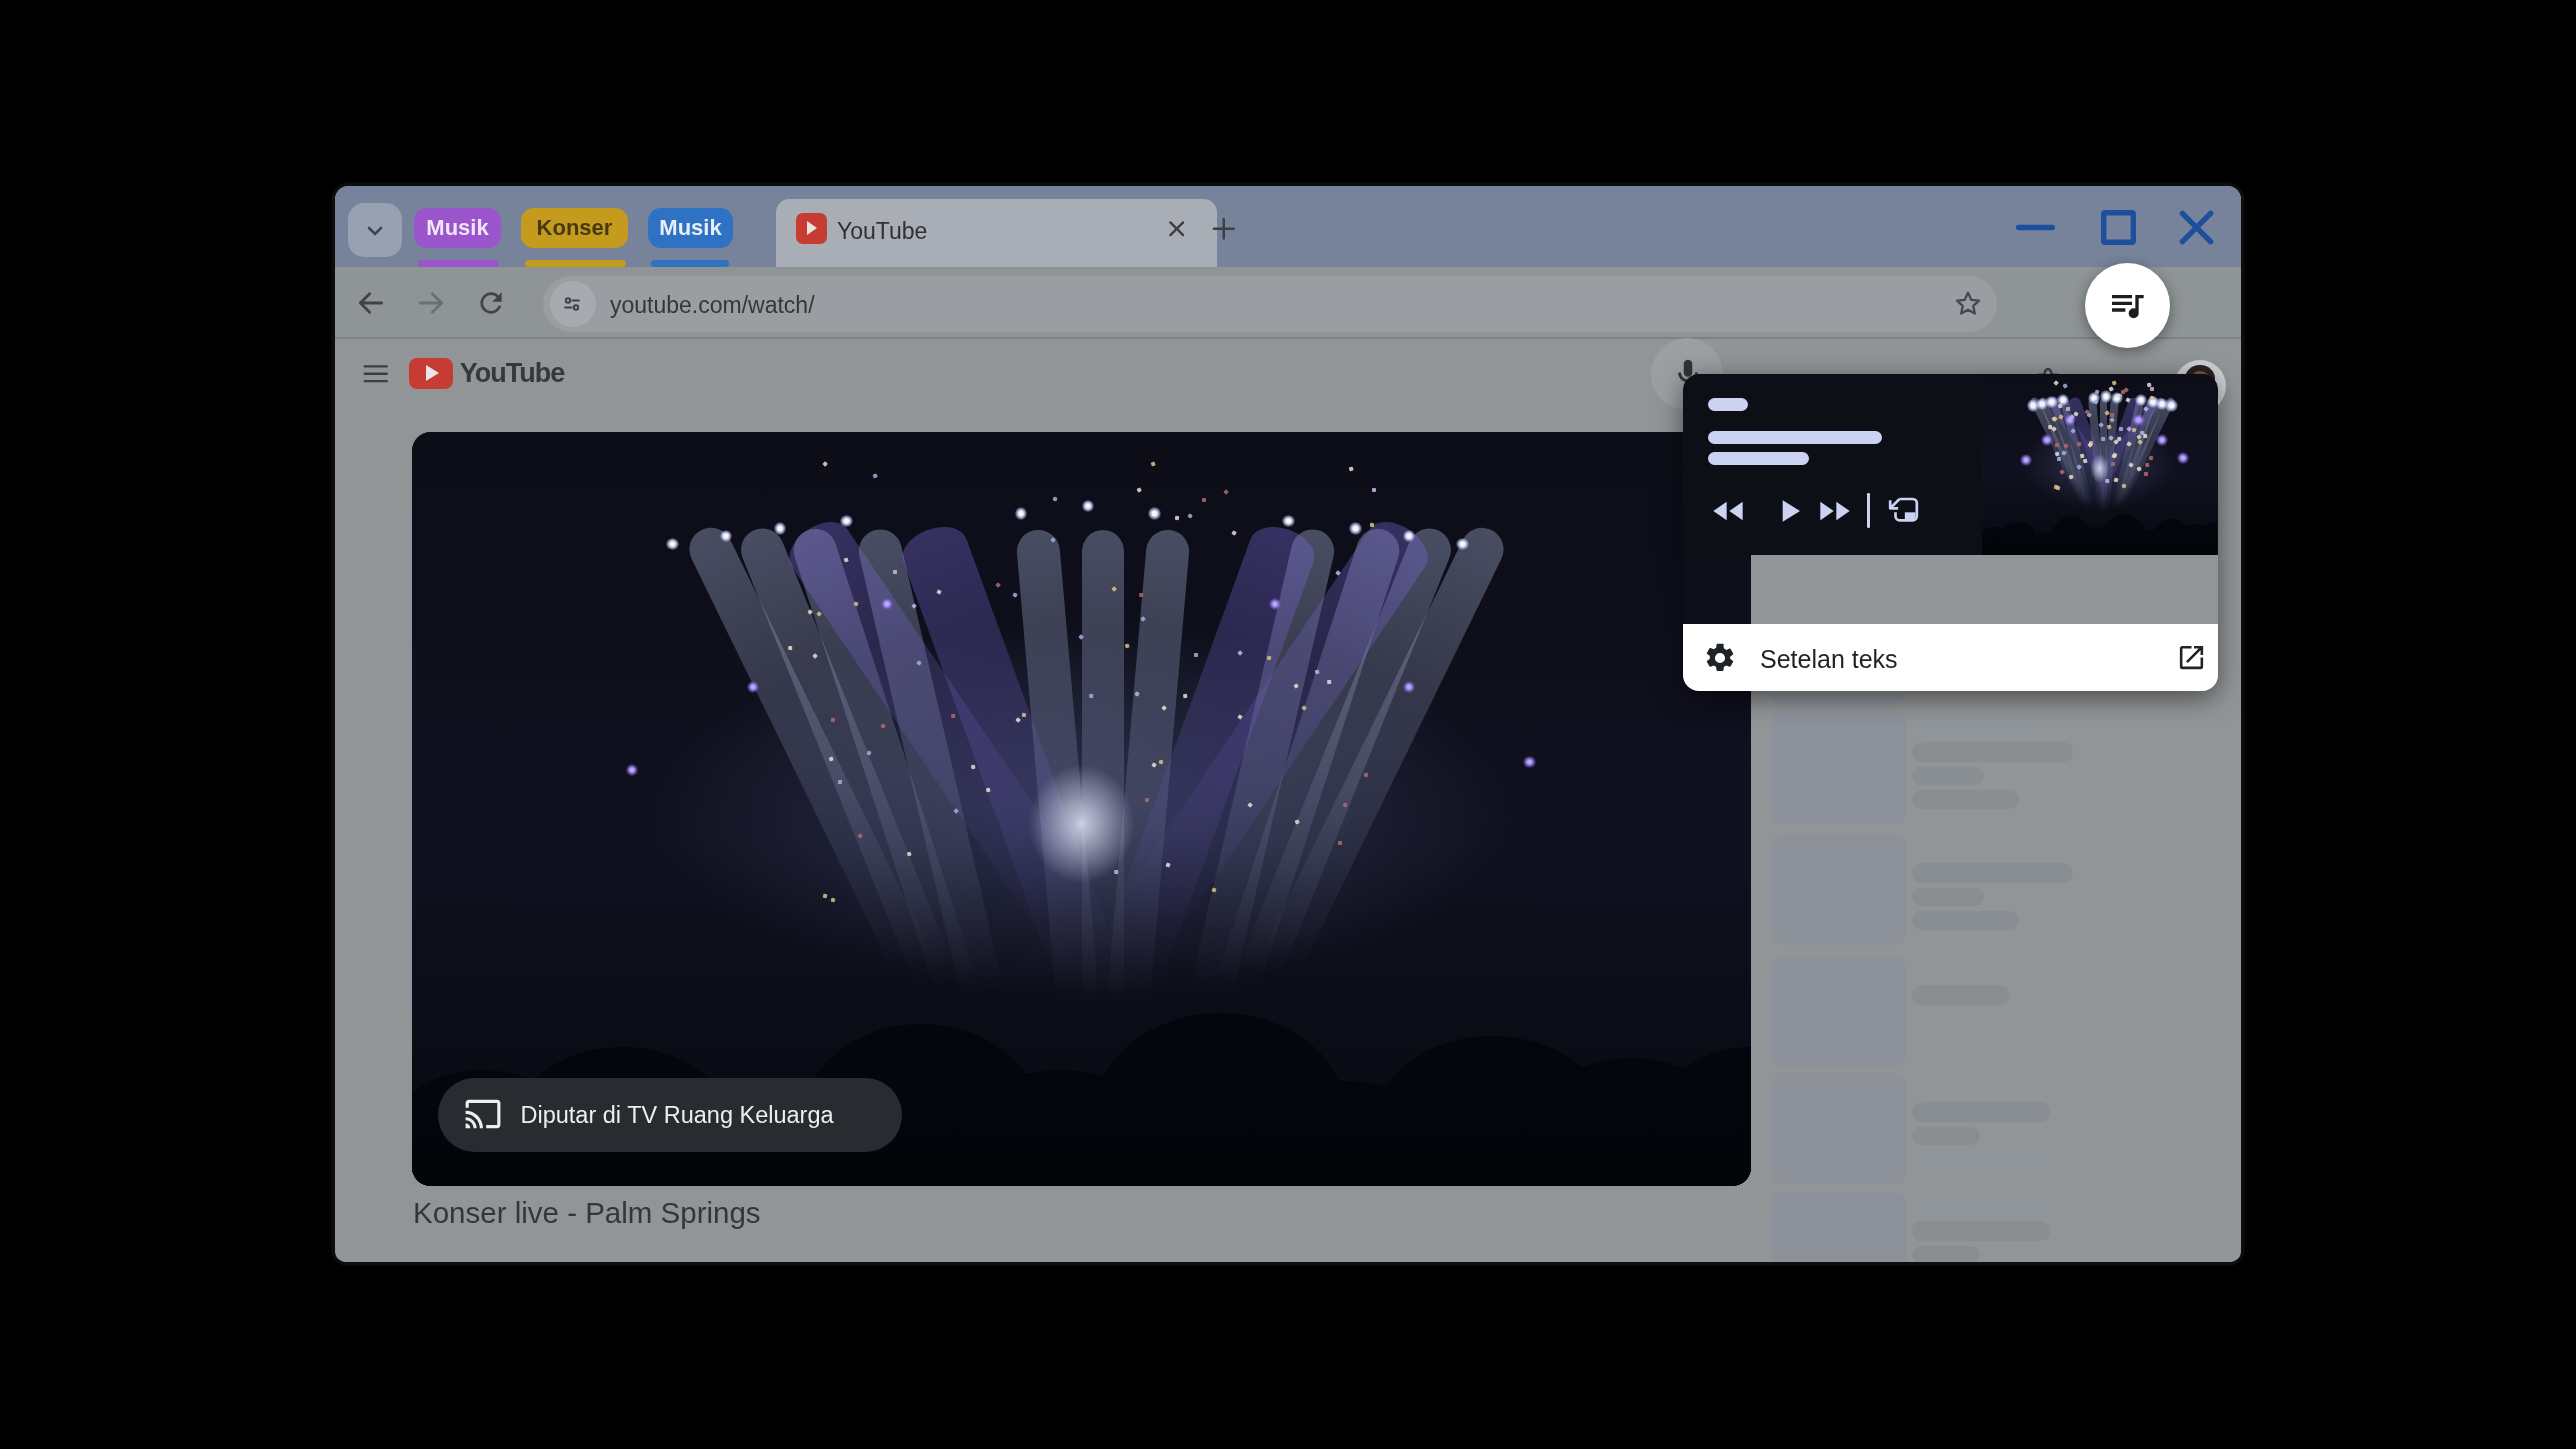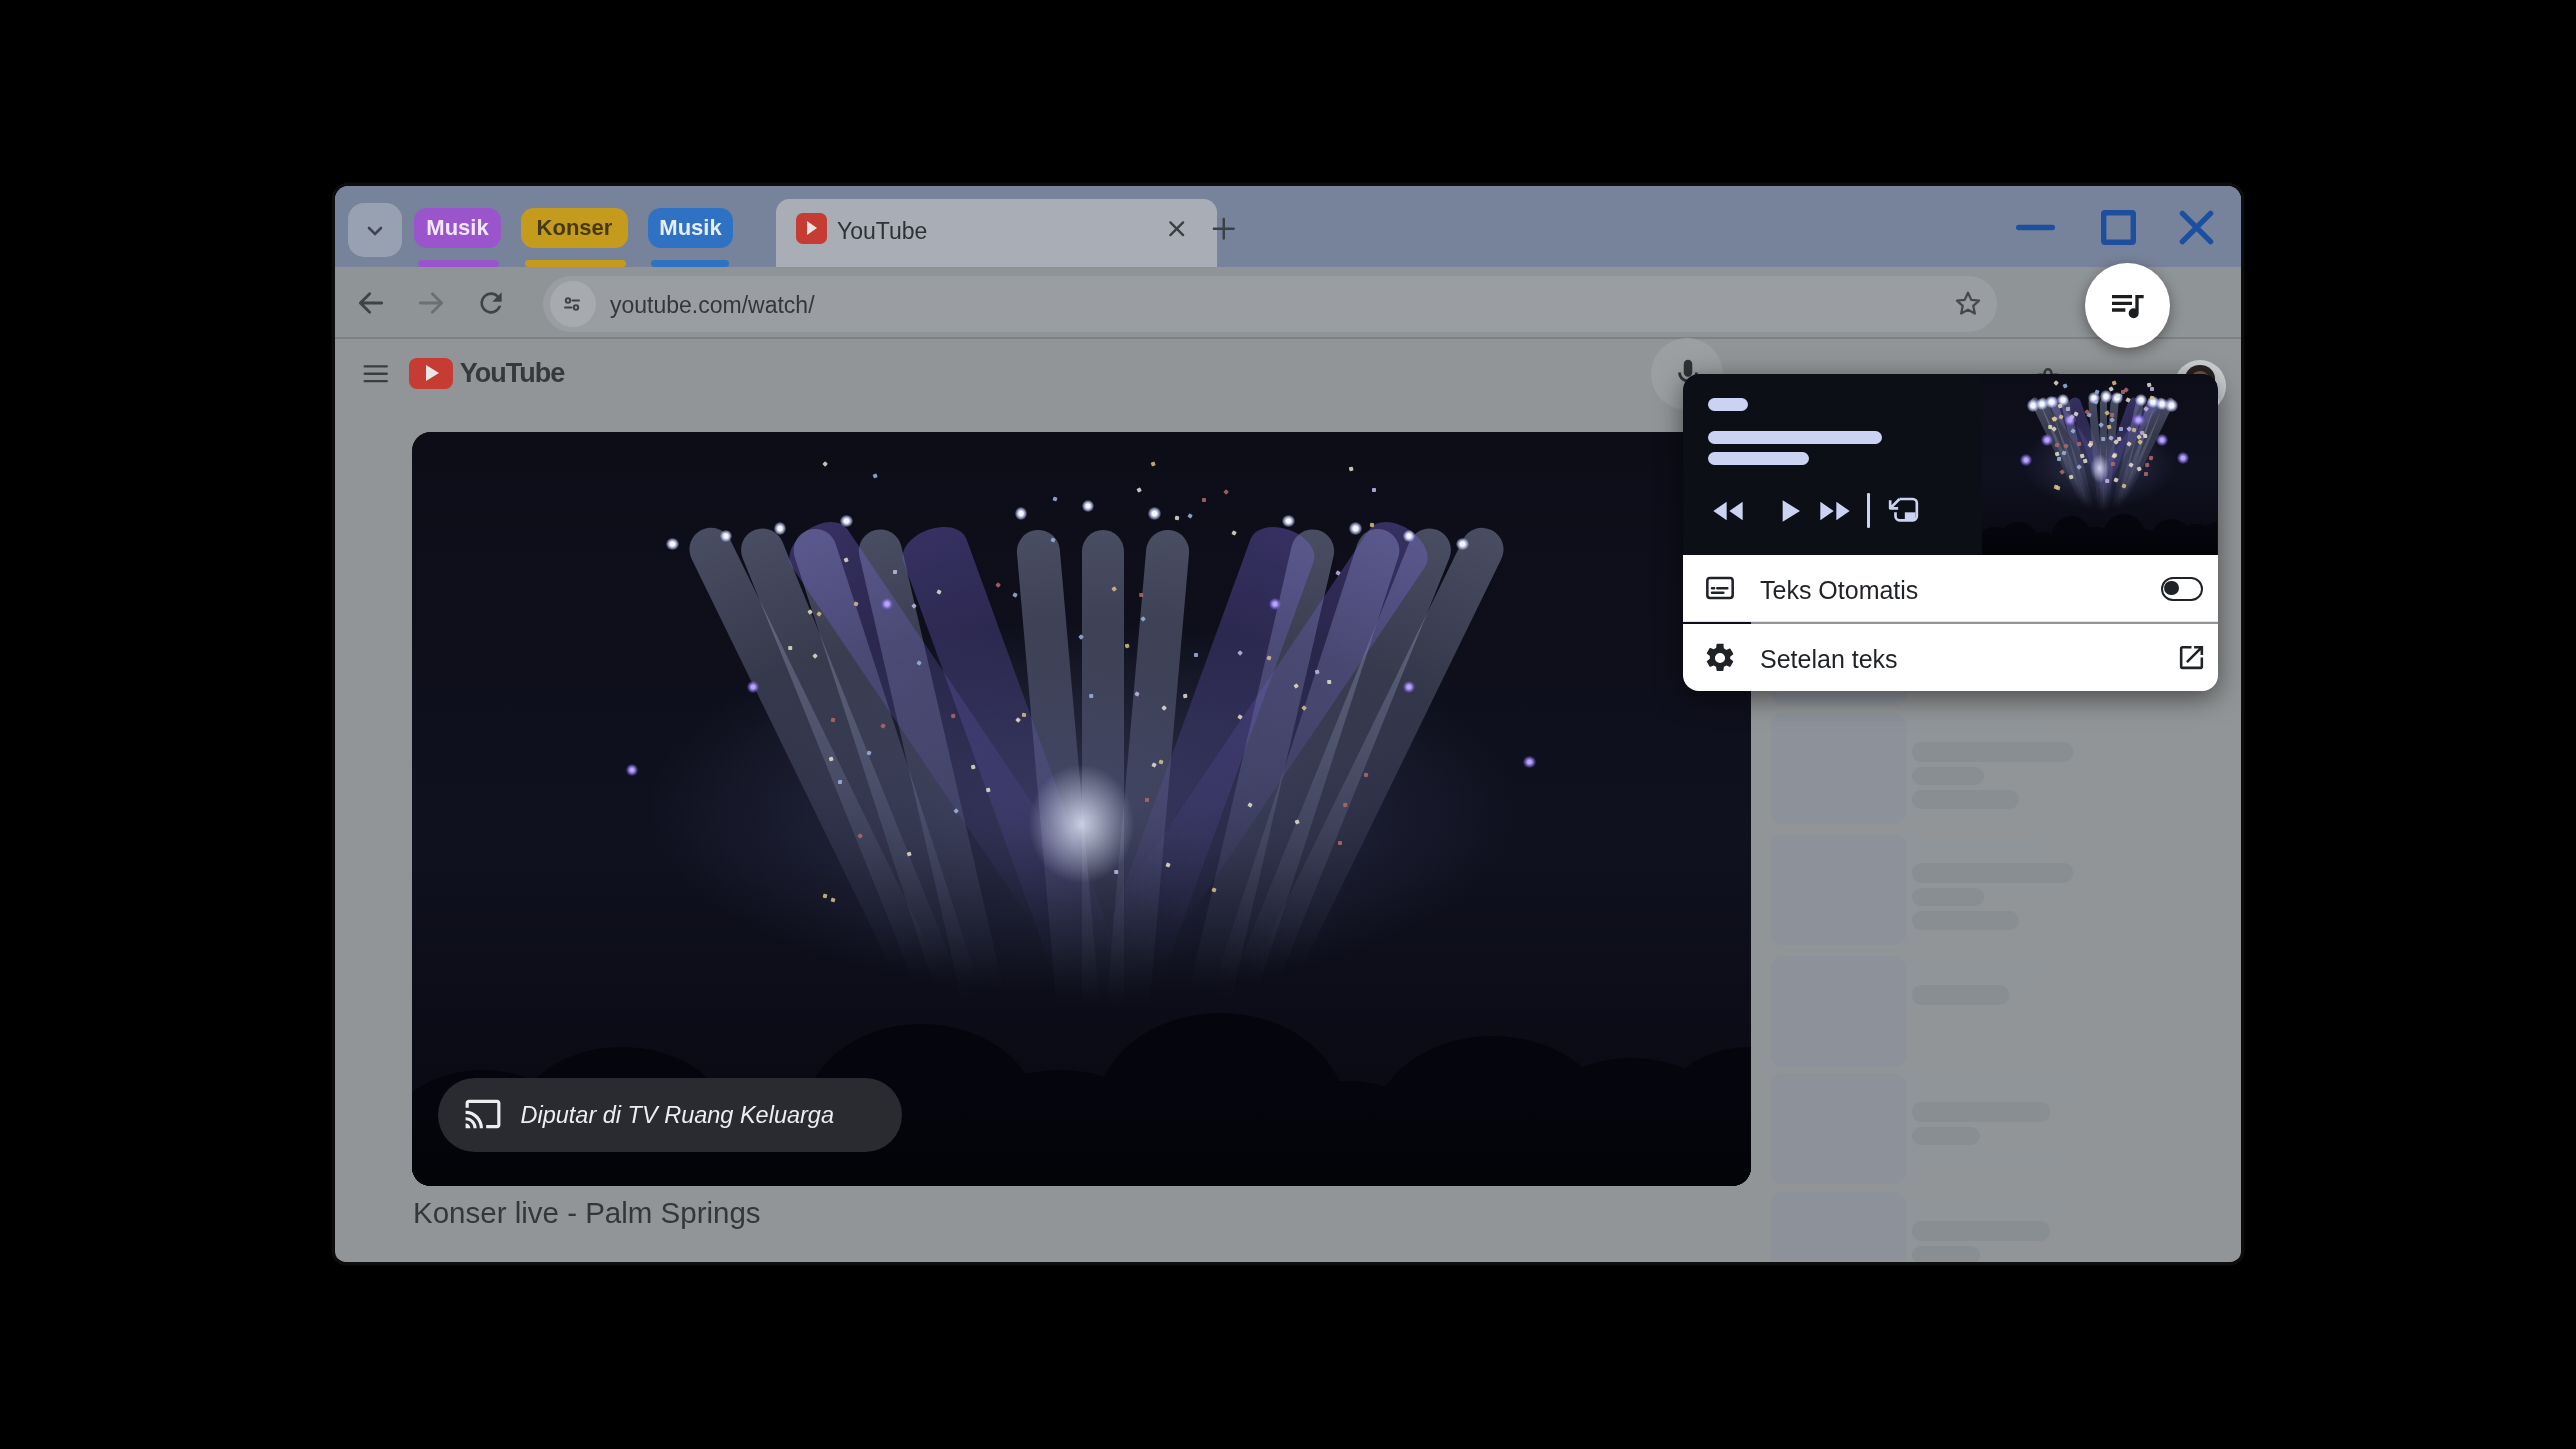--- a/index.html
+++ b/index.html
@@ -96,21 +96,21 @@
           background:radial-gradient(#f4f6ff 25%, rgba(190,200,255,.55) 55%, rgba(120,130,220,0) 75%); }
   .spot.p { background:radial-gradient(#b9a6ff 20%, rgba(130,100,230,.5) 55%, rgba(90,70,200,0) 75%); }
   .glow { position:absolute; left:46%; top:44%; width:8%; height:16%; border-radius:50%;
           background:radial-gradient(rgba(225,230,250,.85), rgba(160,170,230,0) 70%); }
   .confetti-dot { position:absolute; width:.45em; height:.45em; border-radius:20%; opacity:.85; }
   .crowd { position:absolute; left:-2%; bottom:-4%; width:104%; height:34%; }
   .blob { position:absolute; bottom:0; border-radius:50% 50% 0 0; background:#05060d; }
   .floor-dark { position:absolute; left:0; bottom:0; width:100%; height:12%;
                 background:linear-gradient(rgba(0,0,0,0), #030408); }
   #cast-pill { position:absolute; left:26px; top:646px; width:464px; height:74px; z-index:5;
-               border-radius:37px; background:rgba(44,47,52,.92); display:flex; align-items:center;font-style:italic; }
+               border-radius:37px; background:rgba(44,47,52,.92); display:flex; align-items:center; }
   #cast-pill svg { margin-left:25.5px; }
   #cast-text { margin-left:19px; font-size:23.5px; color:#eceef0; }
 
   #video-title { position:absolute; left:78px; top:1010px; font-size:29.5px; color:#33373a; }
 
   
   #sidebar { position:absolute; left:1436px; top:500px; width:470px; height:576px; overflow:hidden; }
   .sk-item { position:absolute; left:0; width:470px; }
   .sk-thumb { position:absolute; left:0; top:0; width:135px; height:111px; border-radius:12px; background:#8c919a; }
   .sk-thumb.sliver { height:13.4px; border-radius:0 0 12px 12px; }
@@ -629,32 +629,20 @@
               <div class="blob" style="left: 82%; width: 15%; height: 61.6%;"></div>
               <div class="blob" style="left: 91%; width: 14%; height: 66%;"></div>
               <div class="blob" style="left: -3%; width: 12%; height: 44%;"></div>
               <div class="blob" style="left: 97%; width: 12%; height: 48.4%;"></div>
             </div>
             <div class="floor-dark"></div>
           </div>
       </div>
     </div>
 
-    <div class="popup-row" id="row-caption">
-      <span class="row-icon">
-        <svg width="34" height="32" viewBox="0 0 24 24">
-            <rect x="2.5" y="4.5" width="19" height="15" rx="2" fill="none" stroke="#1f2226" stroke-width="1.9"></rect>
-            <path d="M6 12.2h1.6M10 12.2h7.5M6 15.6h8.5" stroke="#1f2226" stroke-width="1.9" stroke-linecap="round"></path>
-          </svg>
-      </span>
-      <span class="row-label">Teks Otomatis</span>
-      <div id="toggle">
-        <div class="knob"></div>
-      </div>
-    </div>
 
     <div class="popup-row" id="row-settings">
       <span class="row-icon">
         <svg width="34" height="34" viewBox="0 0 24 24" fill="#1f2226">
             <path d="M19.14 12.94c.04-.31.06-.62.06-.94s-.02-.63-.06-.94l2.03-1.58a.49.49 0 0 0 .12-.62l-1.92-3.32a.49.49 0 0 0-.59-.22l-2.39 1a7.3 7.3 0 0 0-1.62-.94l-.36-2.54A.48.48 0 0 0 13.93 2h-3.86a.48.48 0 0 0-.48.41l-.36 2.54c-.59.24-1.13.56-1.62.94l-2.39-1a.49.49 0 0 0-.59.22L2.71 8.43a.49.49 0 0 0 .12.62l2.03 1.58c-.04.31-.06.62-.06.94s.02.63.06.94l-2.03 1.58a.49.49 0 0 0-.12.62l1.92 3.32c.12.21.37.3.59.22l2.39-1c.49.38 1.03.7 1.62.94l.36 2.54c.04.24.24.41.48.41h3.86c.24 0 .44-.17.48-.41l.36-2.54a7.3 7.3 0 0 0 1.62-.94l2.39 1c.22.08.47-.01.59-.22l1.92-3.32a.49.49 0 0 0-.12-.62l-2.03-1.58zM12 15.6A3.6 3.6 0 1 1 15.6 12 3.6 3.6 0 0 1 12 15.6z"></path>
           </svg>
       </span>
       <span class="row-label">Setelan teks</span>
       <span id="open-new-ic">
         <svg width="31" height="31" viewBox="0 0 24 24" fill="#1f2226">

